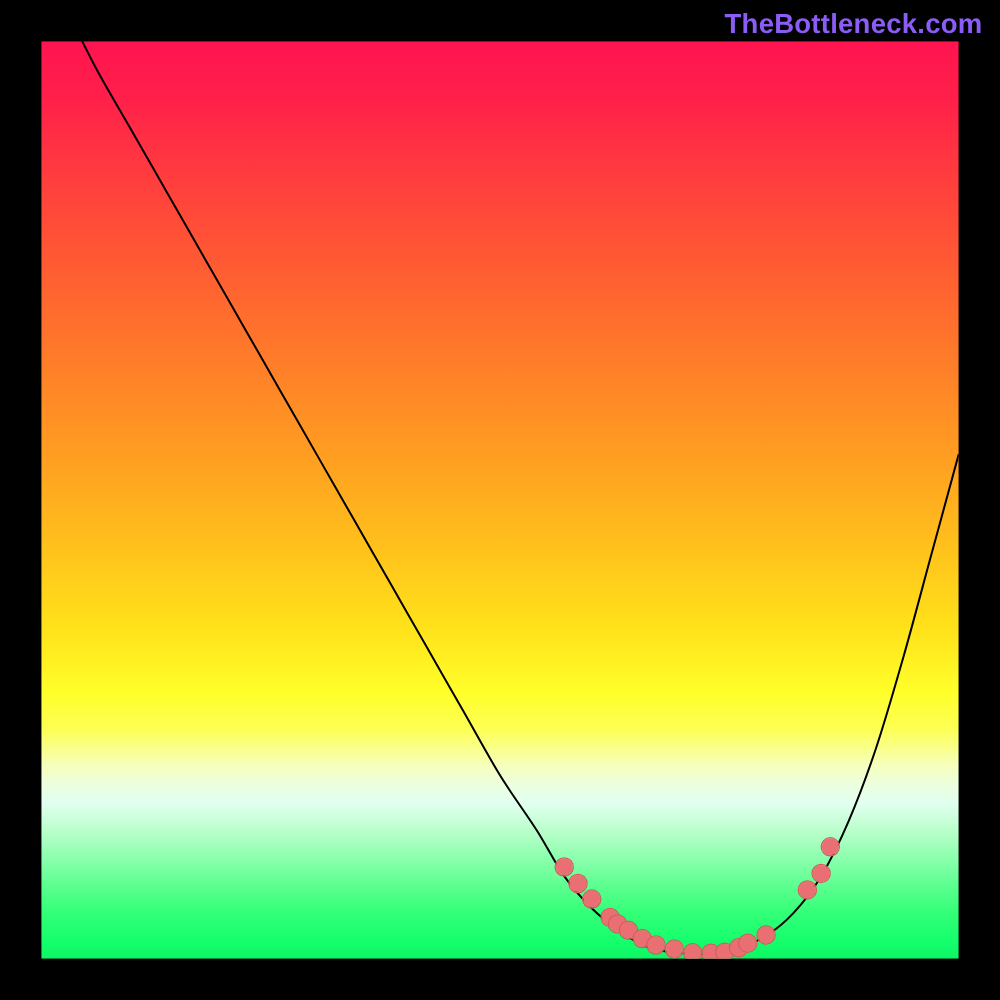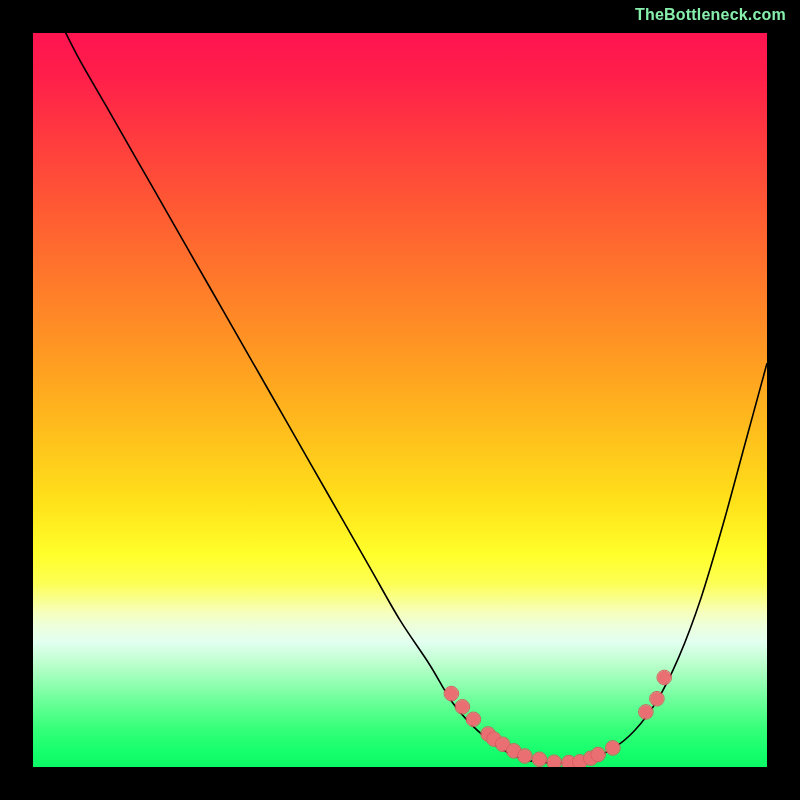--- a/index.html
+++ b/index.html
@@ -16,22 +16,22 @@
     left: 0;
     top: 0;
     width: 800px;
     height: 800px;
     background: #000;
   }
   .watermark {
     position: absolute;
     top: 6px;
     right: 14px;
-    color: #86efac;
-    font-size: 16px;
+    color: #8b5cf6;
+    font-size: 22px;
     font-weight: 600;
     letter-spacing: 0.2px;
     pointer-events: none;
     user-select: none;
   }
   .plot {
     position: absolute;
     left: 33px;
     top: 33px;
     width: 734px;

